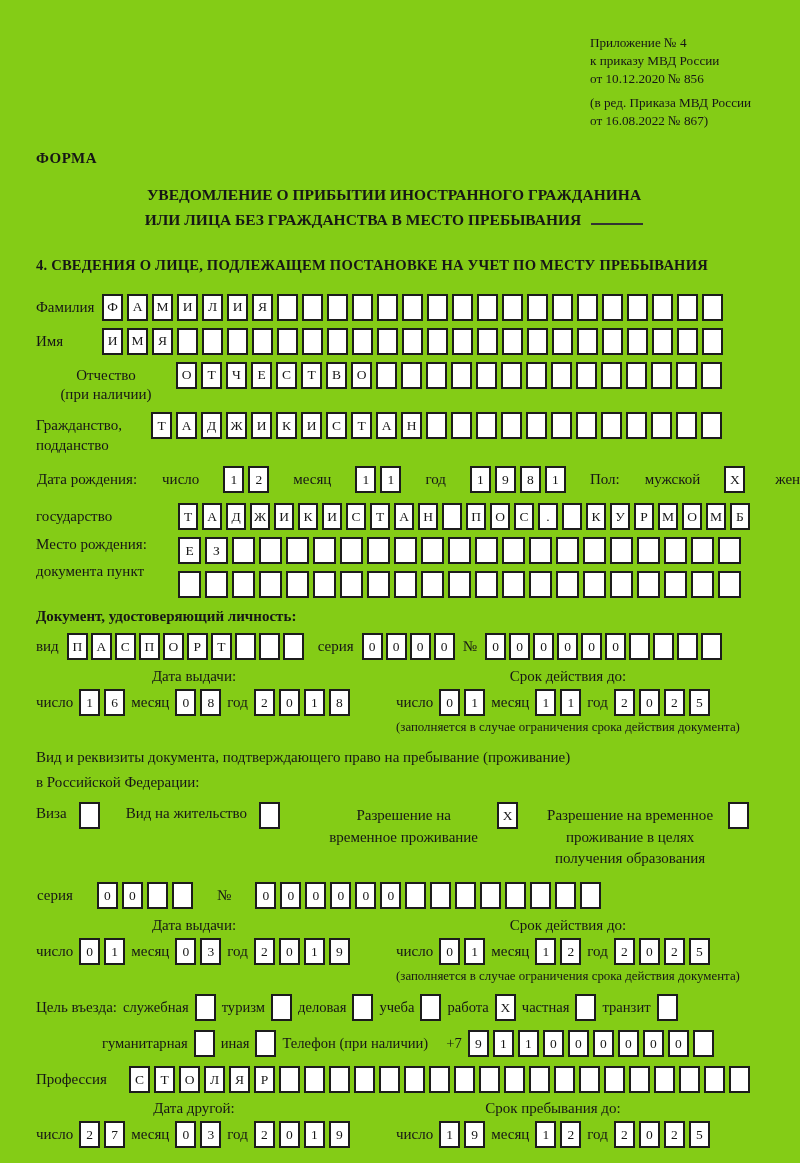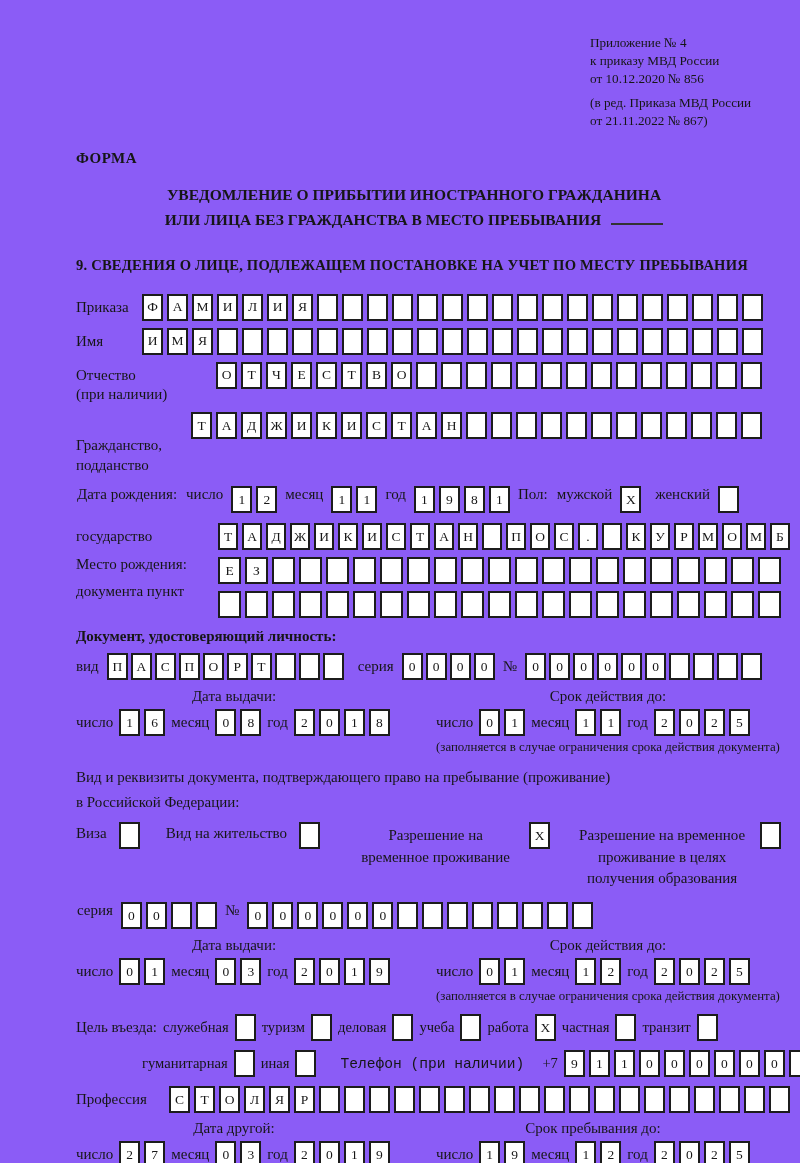--- a/index.html
+++ b/index.html
@@ -1,41 +1,41 @@
 <!DOCTYPE html>
 <html><head>
 <meta charset="utf-8">
 <style>
   html,body { margin:0; padding:0; background:#fff; }
   .page {
     width:800px; height:1163px; box-sizing:border-box; overflow:hidden;
-    background:#8b5cf6; color:#161616;
+    background:#84cc16; color:#161616;
     font-family:"Liberation Serif", "DejaVu Serif", serif;
-    font-size:15px; padding:34px 18px 10px 76px; position:relative;
+    font-size:15px; padding:34px 18px 10px 36px; position:relative;
   }
   .hdr { margin-left:auto; width:192px; font-size:13.2px; line-height:1.38; }
   .hdr .rev { margin-top:5px; }
   .forma { text-align:left; font-weight:bold; font-size:15px; margin:20px 2px 16px 0; letter-spacing:.5px; }
   .title { text-align:center; font-weight:bold; font-size:15.5px; line-height:1.6; margin:2px 30px 0 0; }
   .blank { display:inline-block; width:52px; border-bottom:2px solid #333; height:.95em; margin-left:10px; }
   .sec-h { font-weight:bold; font-size:14.6px; margin:24px 0 20px 0; letter-spacing:.2px; }
   .frow { display:flex; align-items:flex-start; margin-bottom:7px; }
   .flabel { flex:none; padding-top:4px; line-height:1.32; }
   .w-name { width:66px; }
-  .w-pat  { width:140px; }
-  .w-cit  { width:115px;margin-top:20px; }
+  .w-pat  { width:140px;text-align:center; }
+  .w-cit  { width:115px; }
   .boxes { display:flex; gap:4px; flex-wrap:nowrap; }
   .cb {
     flex:none; width:17px; height:23px; border:2px solid #1c1c1c; background:#fff;
     display:inline-flex; align-items:center; justify-content:center;
     font-size:13.5px; line-height:1; font-family:"Liberation Serif", serif;
   }
   .boxes.sm .cb { width:16px; }
   .boxes.md .cb { width:19px; }
-  .inline-row { display:flex; gap:7px; flex-wrap:nowrap; }
+  .inline-row { display:flex; align-items:center; gap:23px; flex-wrap:nowrap; }
   .inline-row .lbl { padding:0 1px; white-space:nowrap; }
   .bp-labels { width:142px; flex:none; line-height:1.85; }
   .bp-rows { display:flex; flex-direction:column; gap:7px; }
   .doc-h { font-weight:bold; margin:10px 40px 8px 0; }
   .idrow { display:flex; align-items:center; gap:8px; }
   .idrow .boxes { gap:3px; }
   .dates2 { display:flex; margin:8px 0 10px 0; }
   .dcol-l { width:316px; flex:none; }
   .dcol-r { margin-left:44px; }
   .dhead { text-align:center; margin-bottom:4px; }
@@ -55,35 +55,35 @@
 <body>
 
 <div class="page">
 
   <div class="hdr">
     <div>Приложение № 4</div>
     <div>к приказу МВД России</div>
     <div>от 10.12.2020 № 856</div>
     <div class="rev">
       <div>(в ред. Приказа МВД России</div>
-      <div>от 21.11.2022 № 867)</div>
+      <div>от 16.08.2022 № 867)</div>
     </div>
   </div>
 
   <div class="forma">ФОРМА</div>
 
   <div class="title">
     <div>УВЕДОМЛЕНИЕ О ПРИБЫТИИ ИНОСТРАННОГО ГРАЖДАНИНА</div>
     <div><span>ИЛИ ЛИЦА БЕЗ ГРАЖДАНСТВА В МЕСТО ПРЕБЫВАНИЯ</span><span class="blank"></span></div>
   </div>
 
-  <div class="sec-h">9. СВЕДЕНИЯ О ЛИЦЕ, ПОДЛЕЖАЩЕМ ПОСТАНОВКЕ НА УЧЕТ ПО МЕСТУ ПРЕБЫВАНИЯ</div>
+  <div class="sec-h">4. СВЕДЕНИЯ О ЛИЦЕ, ПОДЛЕЖАЩЕМ ПОСТАНОВКЕ НА УЧЕТ ПО МЕСТУ ПРЕБЫВАНИЯ</div>
 
   <div class="frow">
-    <div class="flabel w-name">Приказа</div>
+    <div class="flabel w-name">Фамилия</div>
     <div class="boxes">
         <span class="cb">Ф</span>
         <span class="cb">А</span>
         <span class="cb">М</span>
         <span class="cb">И</span>
         <span class="cb">Л</span>
         <span class="cb">И</span>
         <span class="cb">Я</span>
         <span class="cb"></span>
         <span class="cb"></span>
@@ -395,21 +395,21 @@
 
   <div class="res-h">
     <div>Вид и реквизиты документа, подтверждающего право на пребывание (проживание)</div>
     <div>в Российской Федерации:</div>
   </div>
   <div class="res-row">
     <span class="one">Виза</span>
     <span class="cb"></span>
     <span class="one" style="margin-left:14px;">Вид на жительство</span>
     <span class="cb"></span>
-    <span class="res-multi w163" style="margin-left:22px;">Разрешение на временное проживание</span>
+    <span class="res-multi w163" style="margin-left:30px;">Разрешение на временное проживание</span>
     <span class="cb">X</span>
     <span class="res-multi w172" style="margin-left:14px;">Разрешение на временное проживание в целях получения образования</span>
     <span class="cb"></span>
   </div>
 
   <div class="inline-row">
     <span class="lbl">серия</span>
     <span class="boxes">
         <span class="cb">0</span>
         <span class="cb">0</span>
@@ -498,21 +498,21 @@
     <span class="plb">частная</span>
     <span class="cb"></span>
     <span class="plb">транзит</span>
     <span class="cb"></span>
   </div>
   <div class="purp indent">
     <span class="plb">гуманитарная</span>
     <span class="cb"></span>
     <span class="plb">иная</span>
     <span class="cb"></span>
-    <span class="plb" style="margin-left:18px;font-family:Liberation Mono, monospace;">Телефон (при наличии)</span>
+    <span class="plb" style="">Телефон (при наличии)</span>
     <span class="plb" style="margin-left:12px;">+7</span>
     <span class="boxes">
         <span class="cb">9</span>
         <span class="cb">1</span>
         <span class="cb">1</span>
         <span class="cb">0</span>
         <span class="cb">0</span>
         <span class="cb">0</span>
         <span class="cb">0</span>
         <span class="cb">0</span>

